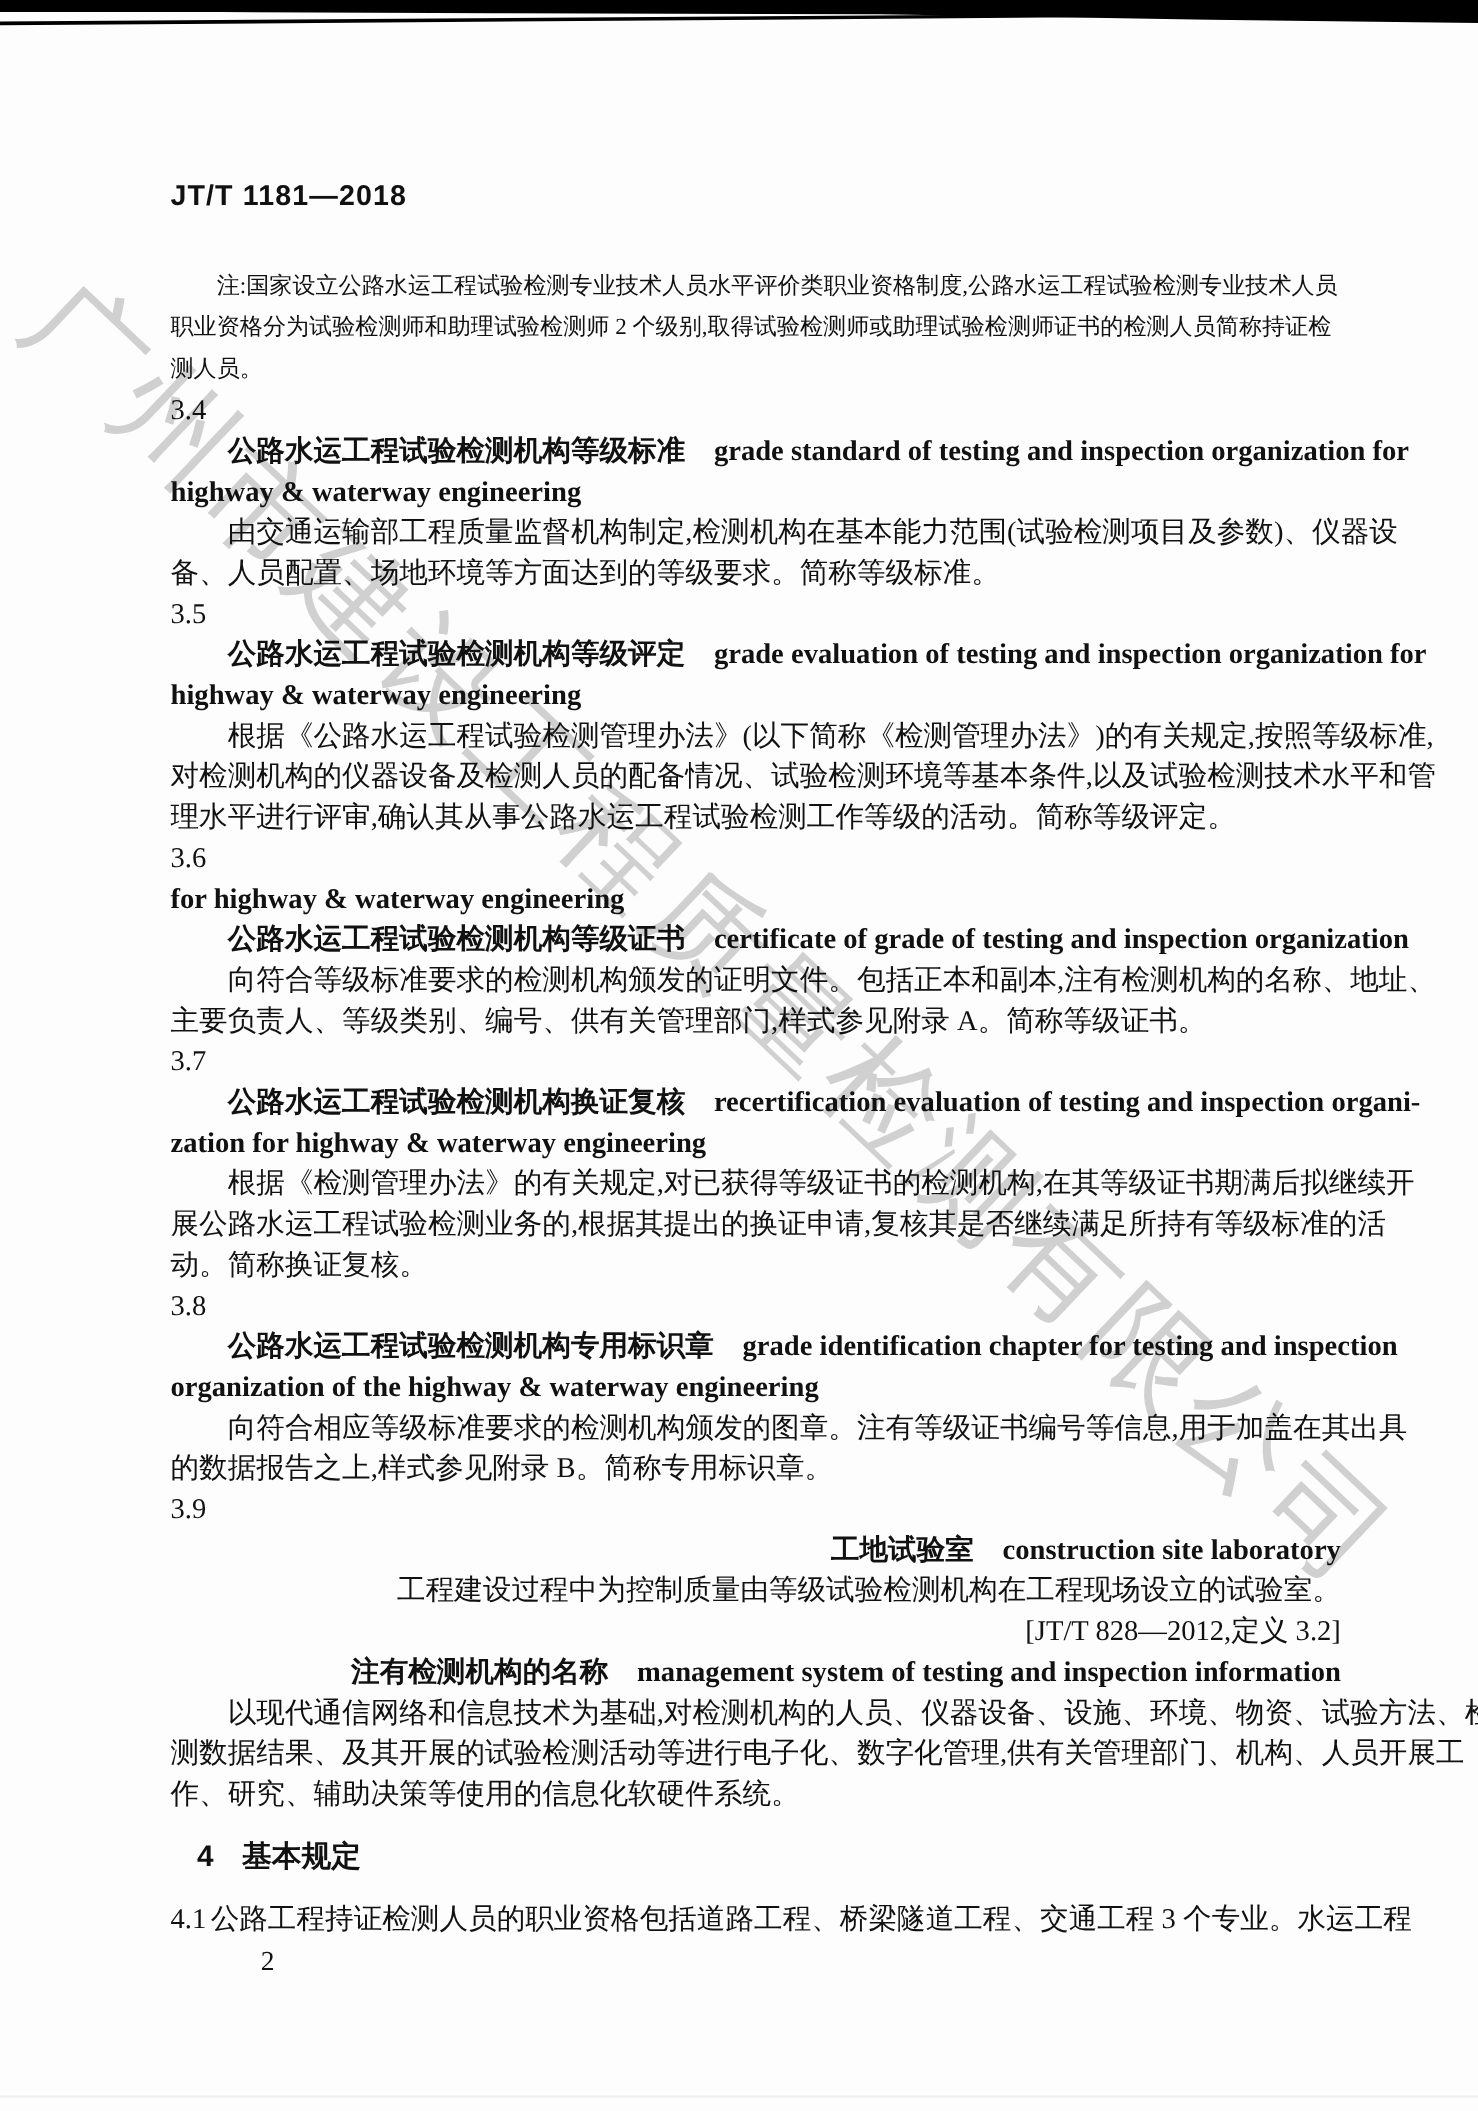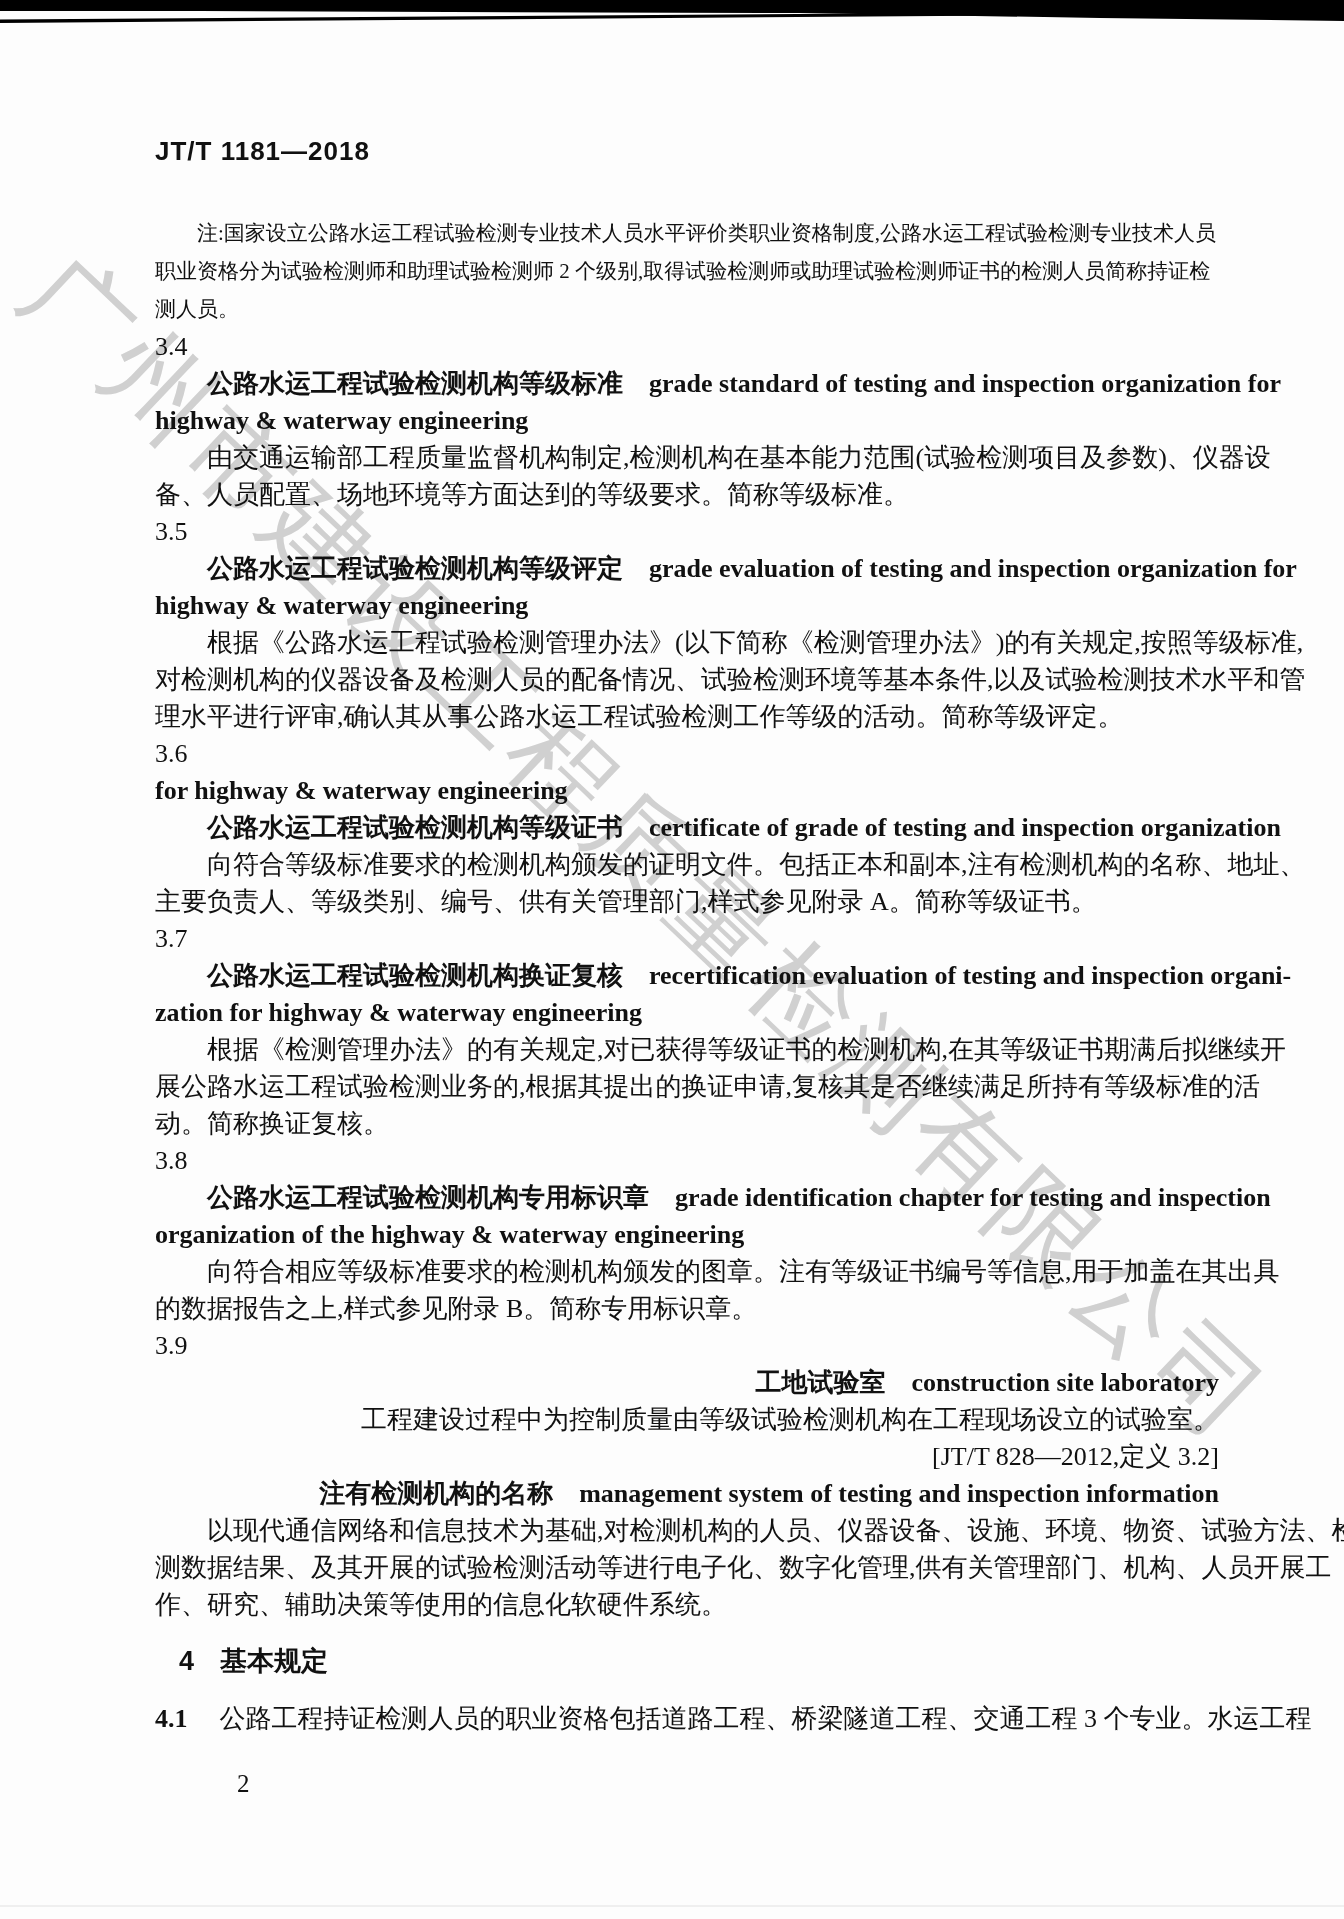--- a/index.html
+++ b/index.html
@@ -9,39 +9,39 @@
     font-family:"Liberation Serif","DejaVu Serif",serif;
   }
   .artifact-top{position:absolute;top:0;left:0;z-index:3;}
   .watermark{
     position:absolute;left:88px;top:225px;z-index:1;
     transform:rotate(43.5deg);transform-origin:0 0;
     font-size:104px;letter-spacing:7px;white-space:nowrap;
     color:rgba(140,140,140,0.40);
     font-family:"DejaVu Serif","Liberation Serif",serif;
   }
-  .content{position:absolute;left:155px;top:136px;width:1064px;z-index:2;}
+  .content{position:absolute;left:155px;top:162px;width:1064px;z-index:2;}
   .hdr{
     font-family:"Liberation Sans","DejaVu Sans",sans-serif;
     font-weight:bold;font-size:26px;line-height:30px;letter-spacing:1px;
   }
   .note{margin-top:48px;font-size:21px;}
   .note .line{line-height:38px;font-size:21px;}
   .line{line-height:37px;font-size:26px;white-space:nowrap;}
   .ind{padding-left:52px;text-align:right;}
   .ind-note{padding-left:42px;}
   .term{font-weight:bold;}
   .chapter{
     margin-top:20px;margin-bottom:20px;line-height:37px;font-size:27px;font-weight:bold;
     font-family:"Liberation Sans","DejaVu Sans",sans-serif;
     margin-left:24px;
   }
   .chapter .chnum{margin-right:26px;}
   .clause{line-height:37px;font-size:26px;white-space:nowrap;}
-  .clause .clnum{font-weight:bold;margin-right:32px;}
+  .clause .clnum{font-weight:normal;margin-right:4px;}
   .pagenum{position:absolute;left:237px;top:1770px;font-size:25px;z-index:2;}
   .bottom-line{position:absolute;left:0;top:1905px;width:1344px;height:2px;background:#efefef;z-index:2;}
 </style>
 </head>
 <body>
 
 <svg class="artifact-top" width="1344" height="30" viewBox="0 0 1344 30">
   <polygon points="0,0 1344,0 1344,21 1100,18 800,13 450,12 200,11 0,11" fill="#000"></polygon>
   <polygon points="0,19.5 0,23 1010,15.5 1010,12.5" fill="#000"></polygon>
 </svg>

